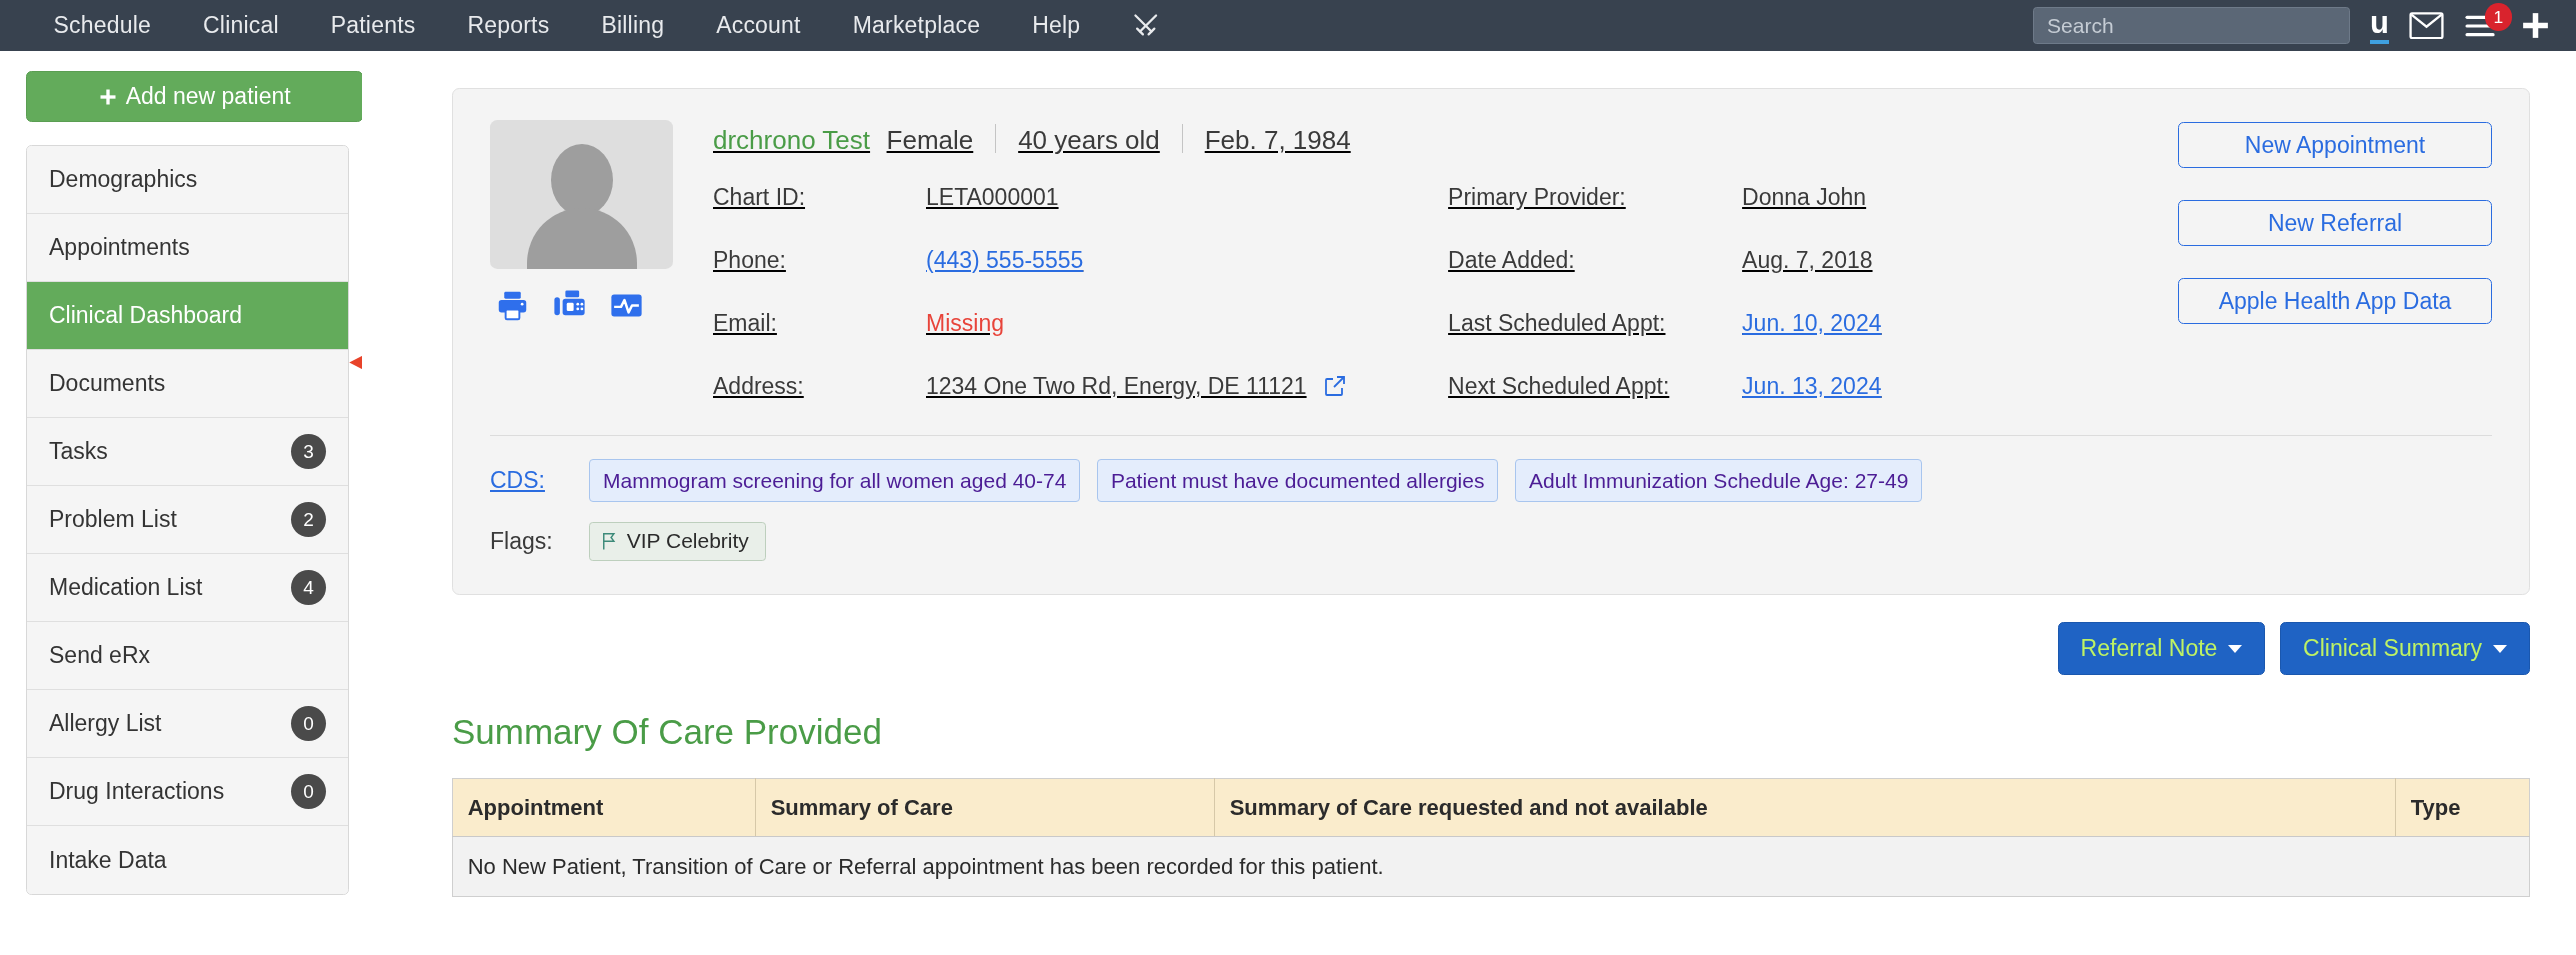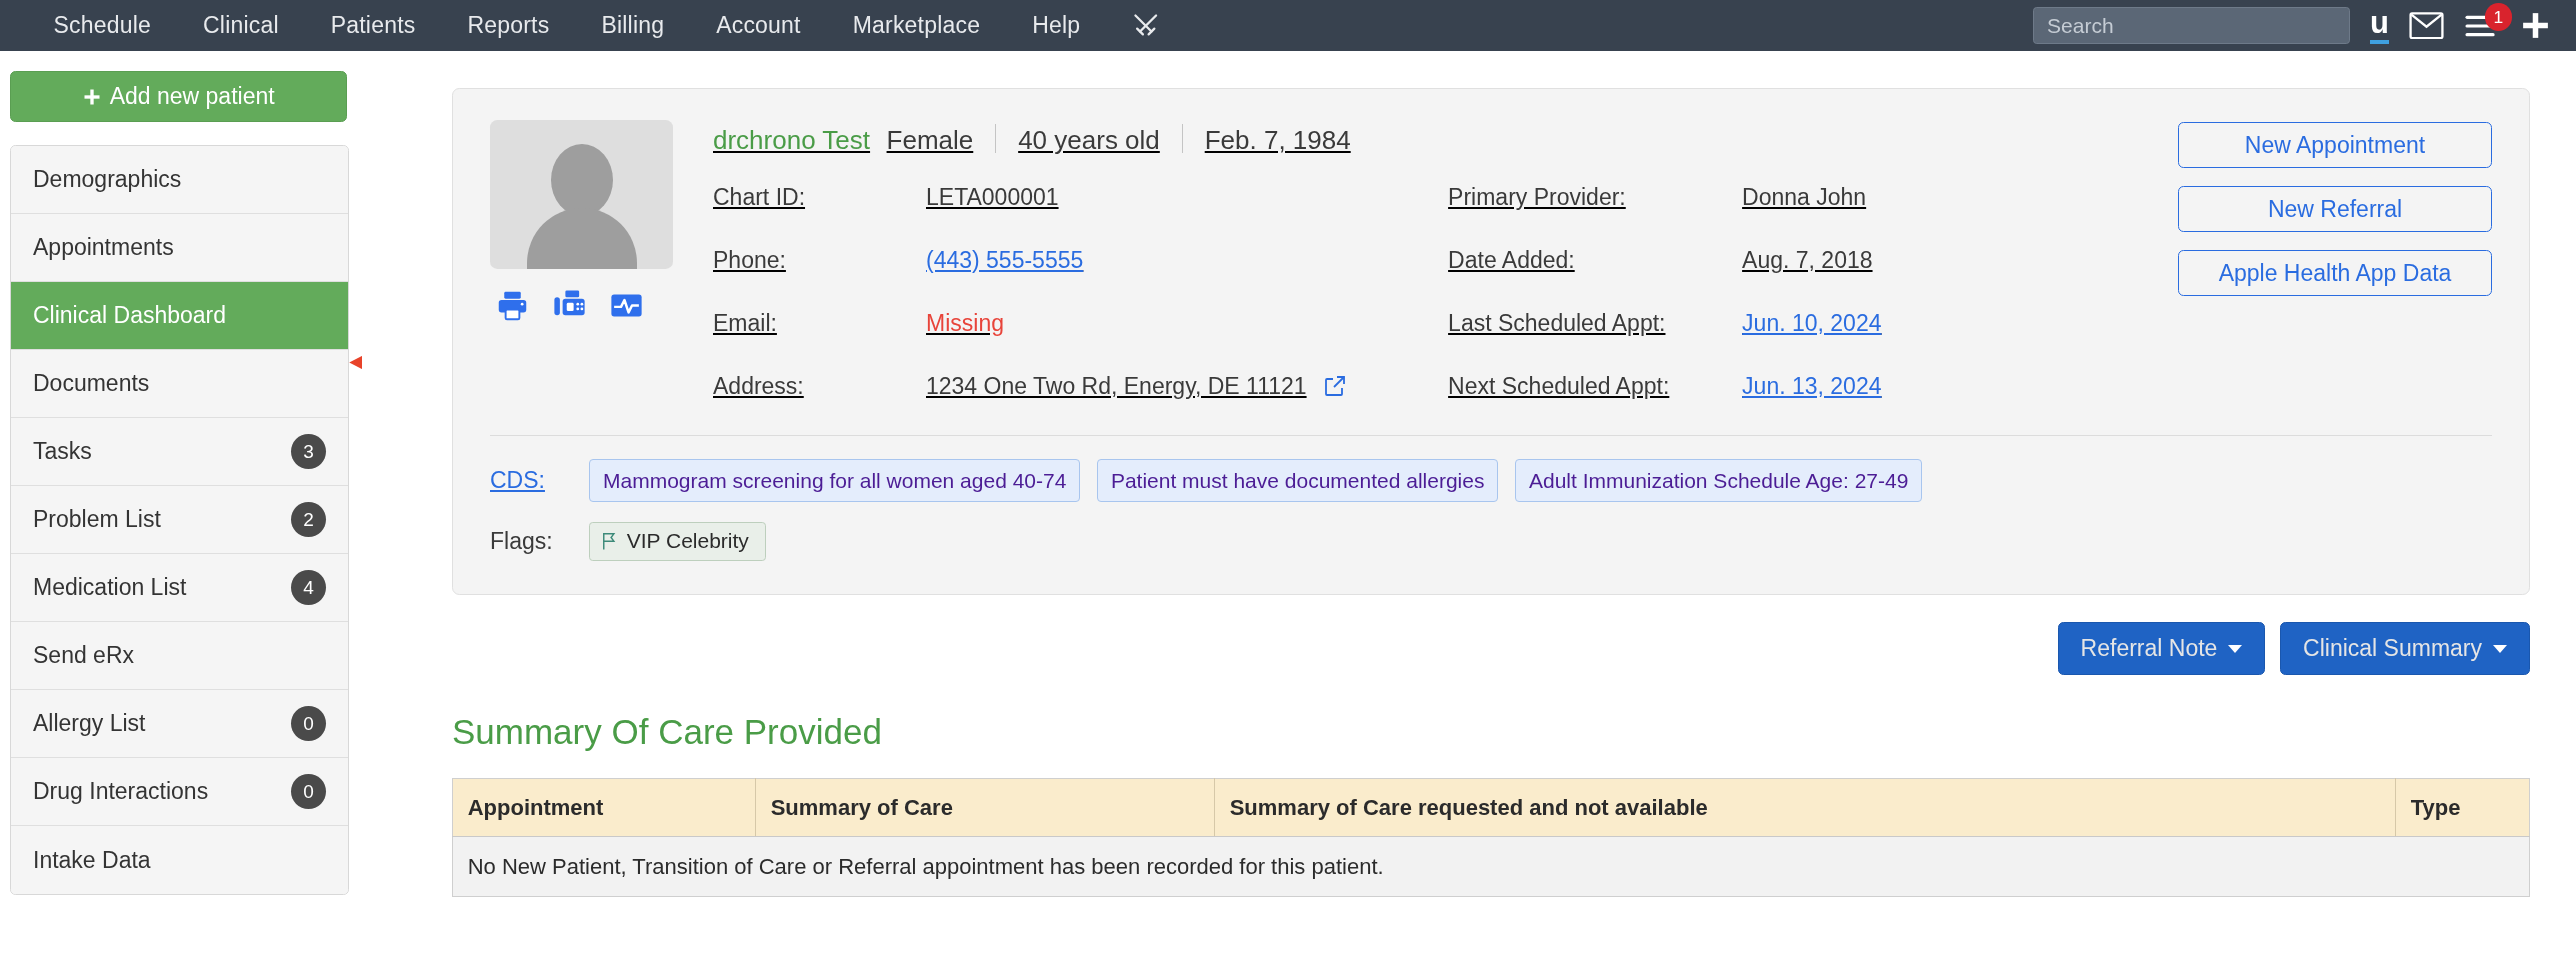--- a/index.html
+++ b/index.html
@@ -44,21 +44,21 @@
     background: #d9232d; color: #fff;
     width: 27.5px; height: 27.5px; border-radius: 50%;
     font-size: 17.4px; display: flex; align-items: center; justify-content: center;
     font-weight: normal;
   }
 
   
   .sidebar {
     position: absolute; top: 51px; left: 0;
     width: 362px; height: 657px;
-    background: #ffffff; padding: 20px 13px 0 10px;
+    background: #ffffff; padding: 20px 13px 0 26px;
   }
   .add-patient-btn {
     width: 337px; height: 51px;
     background: #63ab5b; border: 0.9px solid #5a9e52; border-radius: 5.5px;
     color: #ffffff; font-size: 23px;
     display: flex; align-items: center; justify-content: center; gap: 7.3px;
     cursor: pointer; font-family: "Liberation Sans", sans-serif;
   }
   .sidebar-list {
     margin-top: 23px;
@@ -126,21 +126,21 @@
   .fcol-right { grid-template-columns: 294px auto; margin-left: 101px; }
   .flabel { font-size: 23px; color: #3a3a3a; }
   .fvalue { font-size: 23px; color: #3a3a3a; }
   .flink { font-size: 23px; color: #2a6ce0; text-decoration: underline; cursor: pointer; }
   .fmissing { font-size: 23px; color: #e8443a; }
   .addr-row { display: flex; align-items: center; gap: 16.5px; }
   .ext-link-icon { cursor: pointer; }
 
   .pc-actions {
     position: absolute; right: 37px; top: 33px;
-    display: flex; flex-direction: column; gap: 18px;
+    display: flex; flex-direction: column; gap: 32px;
   }
   .action-btn {
     width: 314px; height: 46px;
     border: 0.9px solid #2a6ce0; border-radius: 5.5px;
     background: transparent; color: #2a6ce0;
     font-size: 23px; cursor: pointer;
     font-family: "Liberation Sans", sans-serif;
   }
 
   .pc-divider { height: 0.9px; background: #dcdcdc; margin: 35px 0 24px 0; }
@@ -156,21 +156,21 @@
   .flags-label { font-size: 23px; color: #3a3a3a; width: 99px; }
   .flag-chip {
     background: #e9efe9; border: 0.9px solid #bdcfbd; border-radius: 3.7px;
     font-size: 21px; color: #2b2b2b; padding: 6.4px 16.5px 6.4px 11px;
     display: flex; align-items: center; gap: 9.2px; cursor: pointer;
   }
 
   .doc-btns { display: flex; justify-content: flex-end; gap: 14.7px; margin-top: 27.5px; }
   .doc-btn {
     background: #1f63c4; border: 0.9px solid #1a57ae; border-radius: 5.5px;
-    color: #e5e5e5; font-size: 23px; padding: 12px 22px;
+    color: #bef264; font-size: 23px; padding: 12px 22px;
     display: flex; align-items: center; gap: 11px; cursor: pointer;
     font-family: "Liberation Sans", sans-serif;
   }
   .caret { width: 0; height: 0; border-left: 7.3px solid transparent; border-right: 7.3px solid transparent; border-top: 8.3px solid #fff; }
 
   .section-title { color: #4a9c47; font-size: 35px; margin-top: 37px; margin-bottom: 26px; }
 
   .care-table { width: 100%; border-collapse: collapse; border: 0.9px solid #cfcfcf; }
   .care-table th {
     background: #faeccc; border-right: 0.9px solid #d6c8a8; border-bottom: 0.9px solid #c9c9c9;

